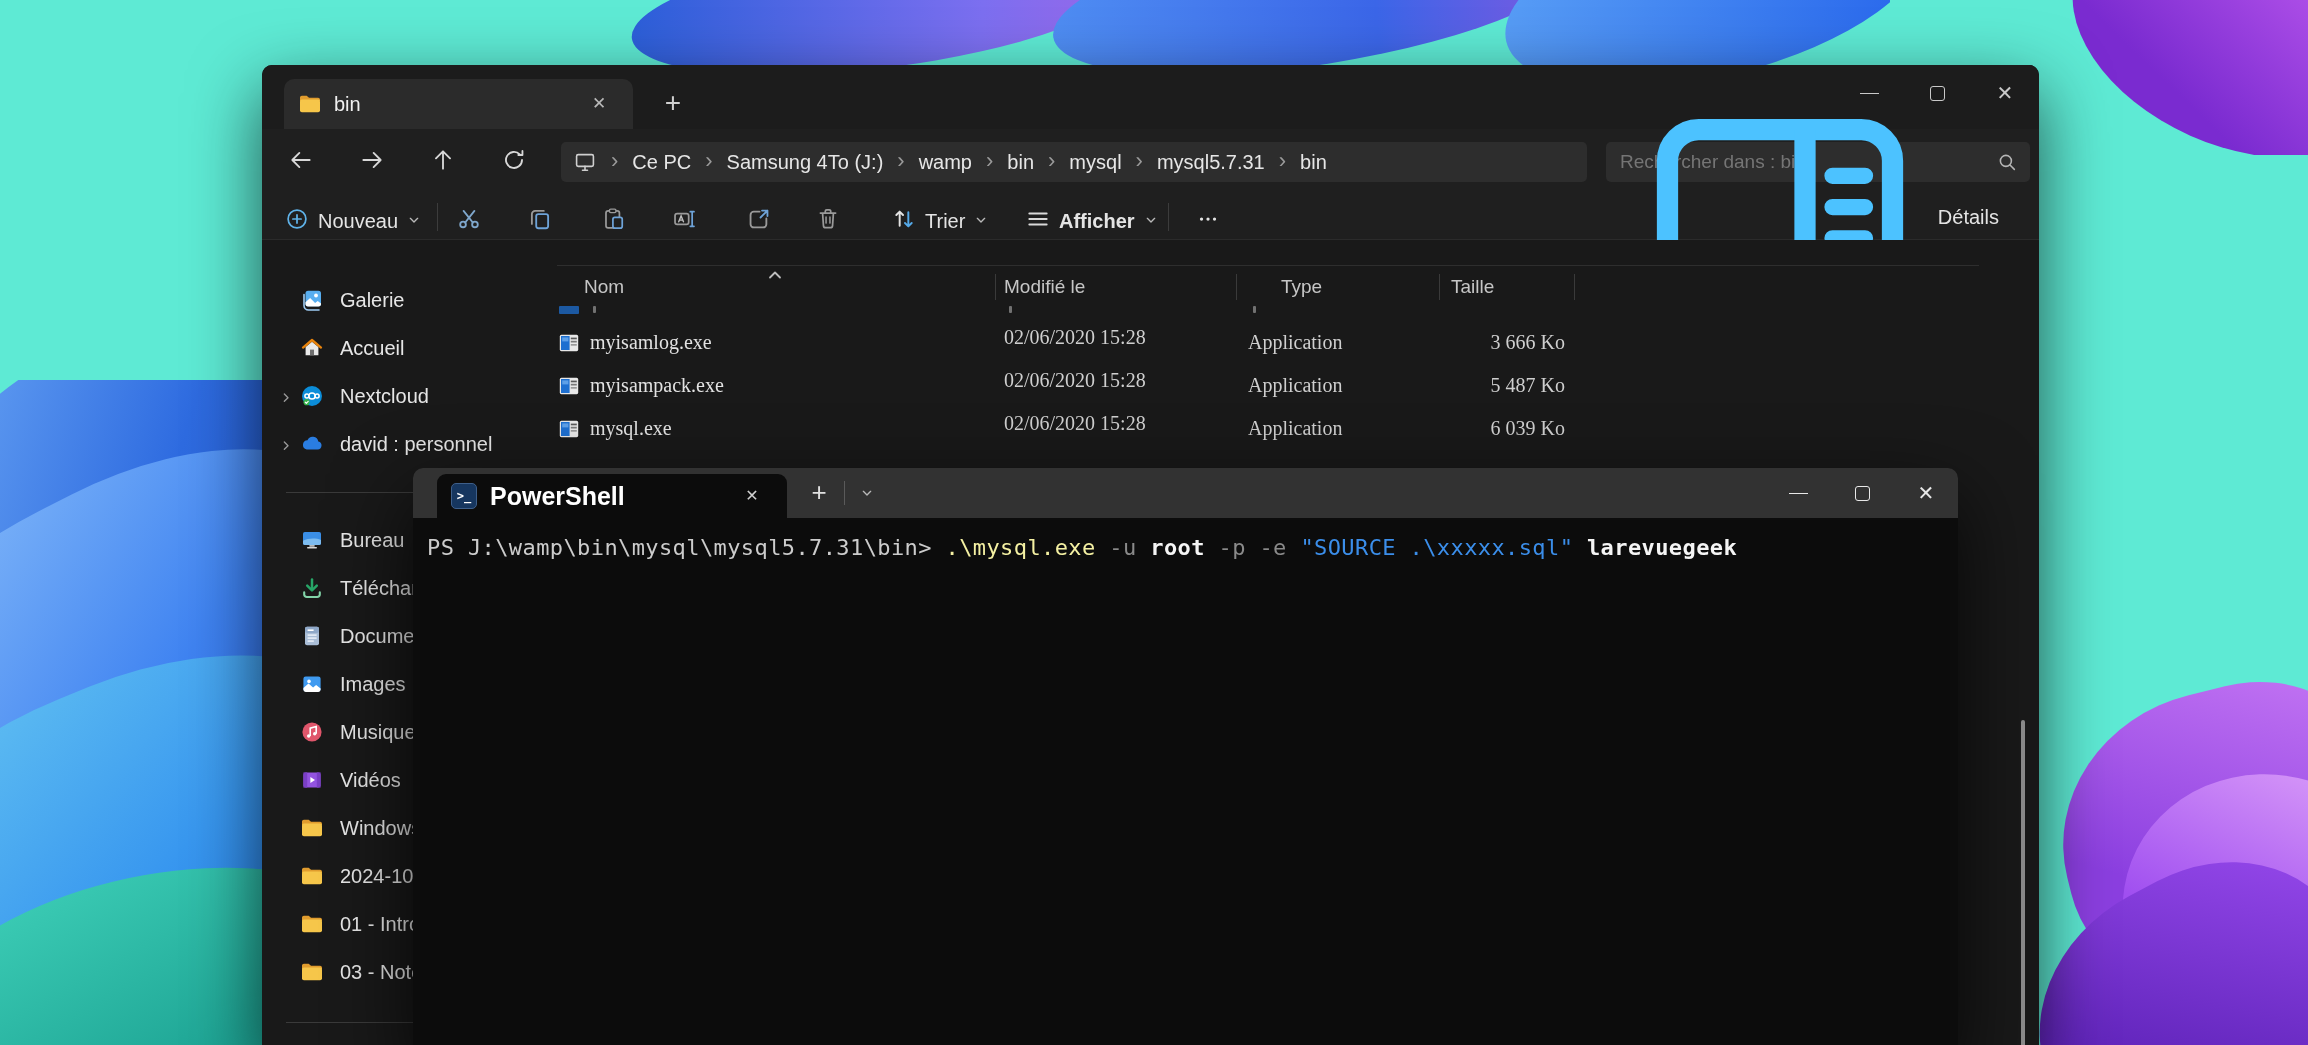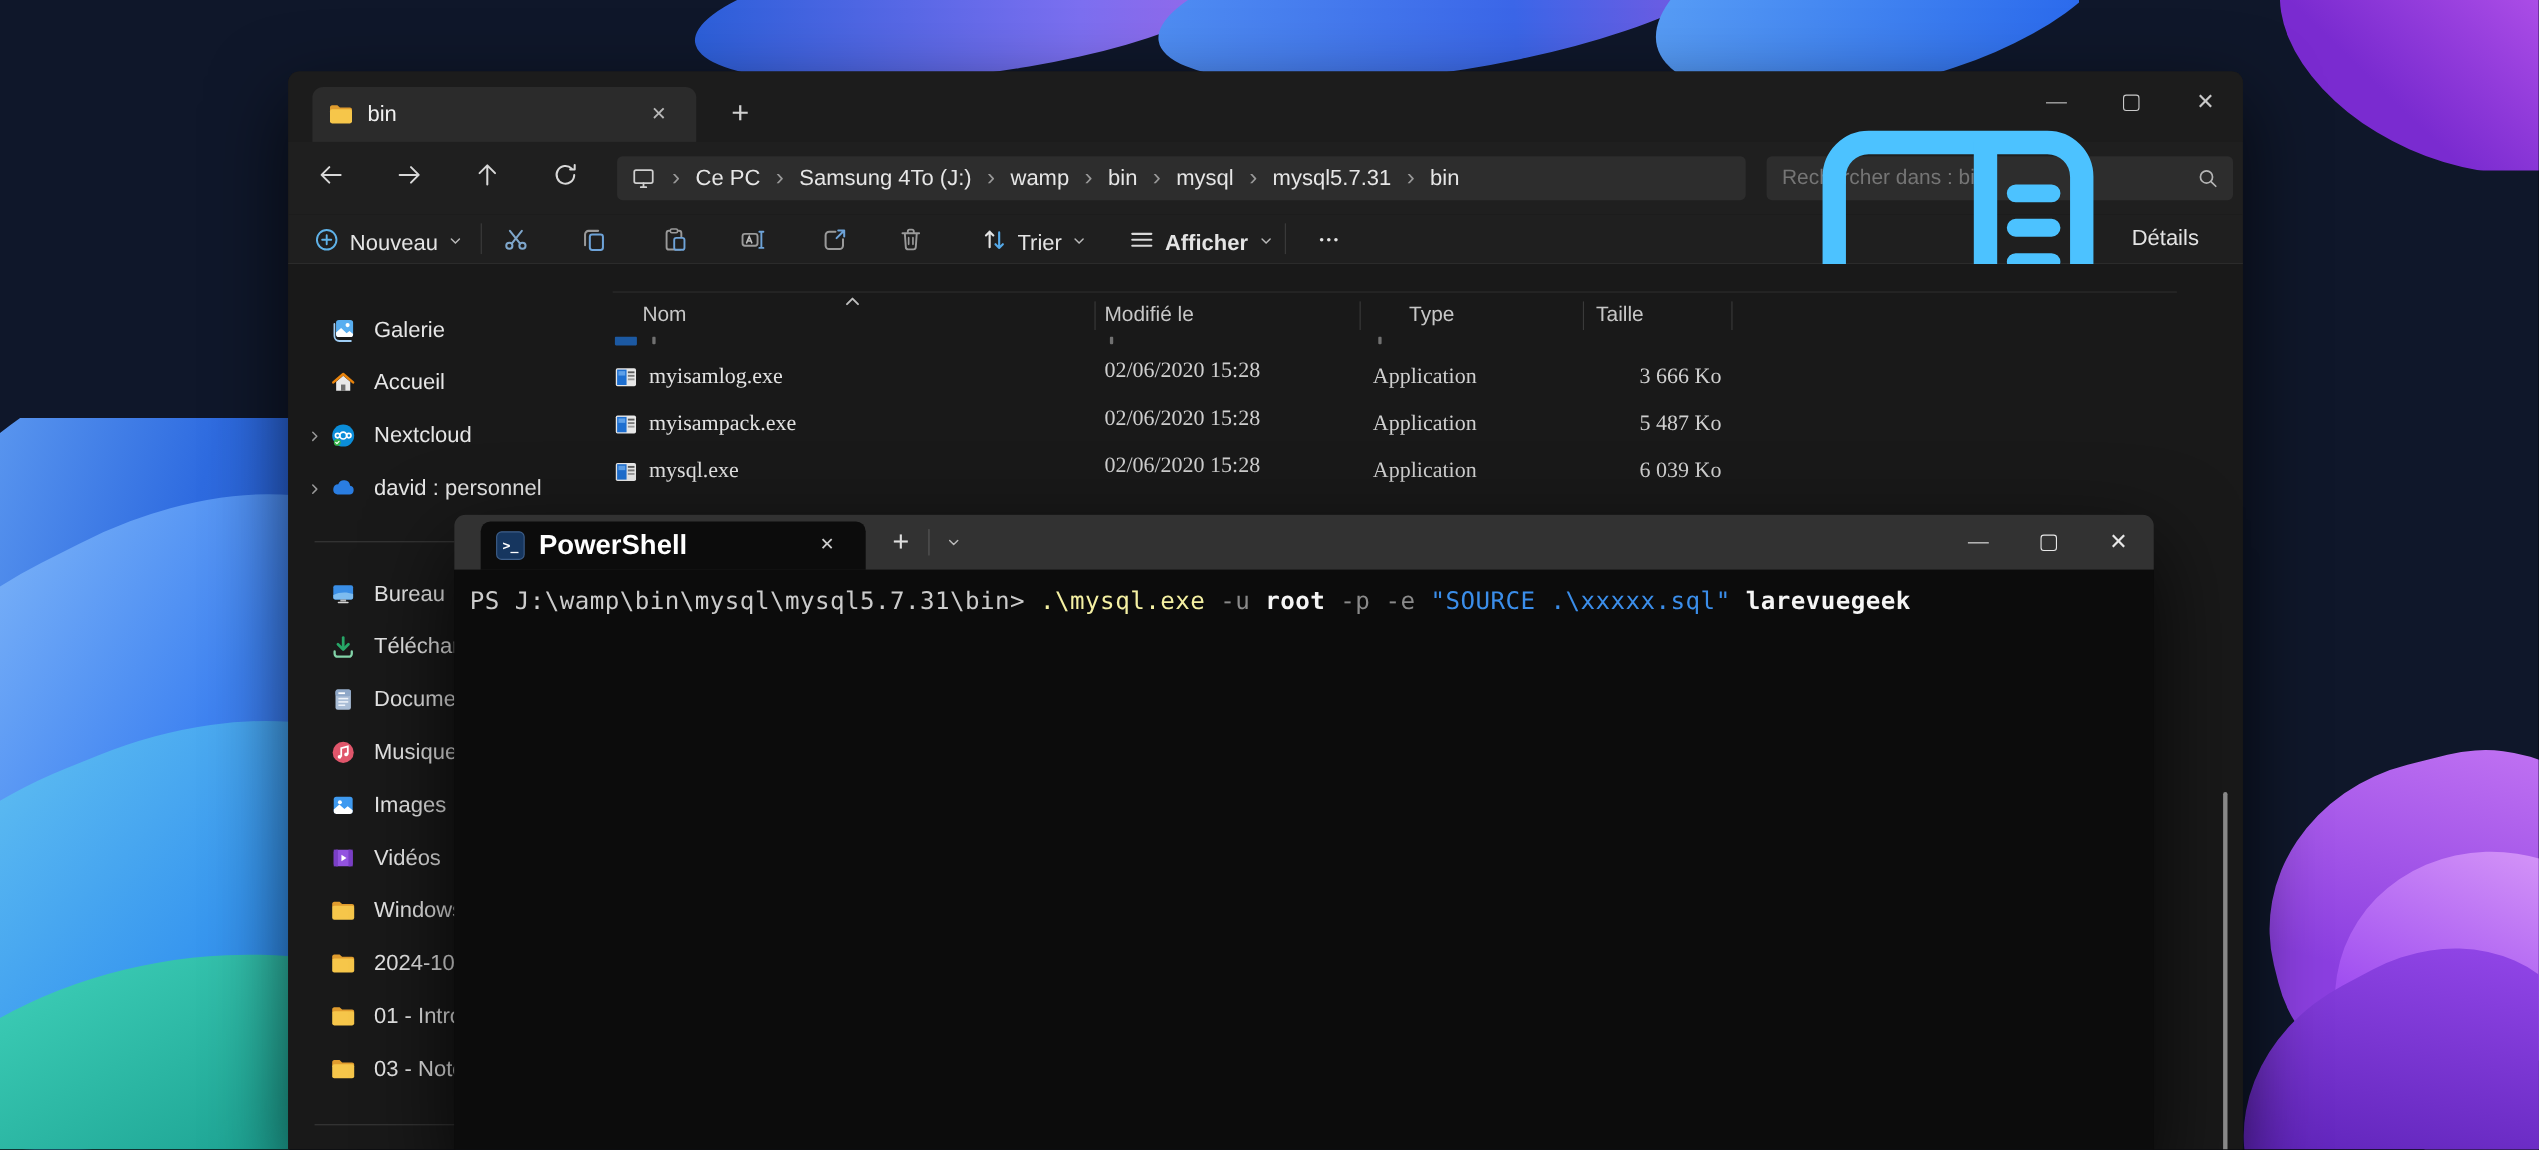--- a/index.html
+++ b/index.html
@@ -1,18 +1,18 @@
 <!DOCTYPE html>
 <html><head>
 <meta charset="utf-8">
 <style>
   html,body{margin:0;padding:0;background:#000;}
   *{box-sizing:border-box;}
   .desktop{position:relative;width:2308px;height:1045px;overflow:hidden;
-    background:#0f172a;font-family:"Liberation Sans","DejaVu Sans",sans-serif;
+    background:#5eead4;font-family:"Liberation Sans","DejaVu Sans",sans-serif;
     -webkit-font-smoothing:antialiased;}
   
   .wp{position:absolute;z-index:0;}
   .wp *{position:absolute;}
   .wp-top{left:620px;top:0;width:1270px;height:66px;overflow:hidden;}
   .wp-top .r1{left:10px;top:-52px;width:500px;height:120px;border-radius:50%;
     background:linear-gradient(100deg,#2a5fd9,#7c6ff0 70%,#9a66e8);transform:rotate(-7deg);}
   .wp-top .r2{left:430px;top:-74px;width:540px;height:138px;border-radius:50%;
     background:linear-gradient(95deg,#4f8ef3,#3b66e8 60%,#8557e0);transform:rotate(-9deg);}
   .wp-top .r3{left:880px;top:-96px;width:430px;height:172px;border-radius:50%;
@@ -404,34 +404,34 @@
                 <rect x="5" y="2.8" width="14" height="6.2" rx="2" fill="#8fa8c8"></rect>
                 <rect x="7.6" y="5.4" width="6" height="1.6" fill="#fff"></rect>
                 <rect x="7.6" y="10.4" width="9" height="1.4" fill="#eef3fa"></rect>
                 <rect x="7.6" y="13.4" width="9" height="1.4" fill="#eef3fa"></rect>
                 <rect x="7.6" y="16.4" width="6.2" height="1.4" fill="#eef3fa"></rect>
               </svg></span>
             <span class="side-label">Documents</span>
           </div>
           <div class="side-item">
             <span class="side-ico"><svg viewBox="0 0 24 24" width="100%" height="100%">
+                <rect x="3.4" y="4.4" width="17.2" height="15.2" rx="2.3" fill="#3f9af0"></rect>
+                <circle cx="9" cy="9.4" r="1.8" fill="#fff"></circle>
+                <path d="M3.4 16l5.1-4.6 4.6 4.1 3-2.5 4.5 3.6v1a2.3 2.3 0 0 1-2.3 2.3H5.7a2.3 2.3 0 0 1-2.3-2.3z" fill="#fff"></path>
+              </svg></span>
+            <span class="side-label">Images</span>
+          </div>
+          <div class="side-item">
+            <span class="side-ico"><svg viewBox="0 0 24 24" width="100%" height="100%">
                 <circle cx="12" cy="12" r="9.6" fill="#e0566b"></circle>
                 <path d="M10.2 16V8.2l6-1.6v7.2" stroke="#fff" stroke-width="1.6" fill="none"></path>
                 <circle cx="8.7" cy="16" r="1.7" fill="#fff"></circle>
                 <circle cx="14.7" cy="13.8" r="1.7" fill="#fff"></circle>
               </svg></span>
             <span class="side-label">Musique</span>
-          </div>
-          <div class="side-item">
-            <span class="side-ico"><svg viewBox="0 0 24 24" width="100%" height="100%">
-                <rect x="3.4" y="4.4" width="17.2" height="15.2" rx="2.3" fill="#3f9af0"></rect>
-                <circle cx="9" cy="9.4" r="1.8" fill="#fff"></circle>
-                <path d="M3.4 16l5.1-4.6 4.6 4.1 3-2.5 4.5 3.6v1a2.3 2.3 0 0 1-2.3 2.3H5.7a2.3 2.3 0 0 1-2.3-2.3z" fill="#fff"></path>
-              </svg></span>
-            <span class="side-label">Images</span>
           </div>
           <div class="side-item">
             <span class="side-ico"><svg viewBox="0 0 24 24" width="100%" height="100%">
                 <rect x="3.4" y="4.4" width="17.2" height="15.2" rx="2.3" fill="#9353e0"></rect>
                 <rect x="3.4" y="4.4" width="3.8" height="15.2" fill="#7a3fc6"></rect>
                 <rect x="16.8" y="4.4" width="3.8" height="15.2" fill="#7a3fc6"></rect>
                 <path d="M10.4 9l4.6 3-4.6 3z" fill="#fff"></path>
               </svg></span>
             <span class="side-label">Vidéos</span>
           </div>

